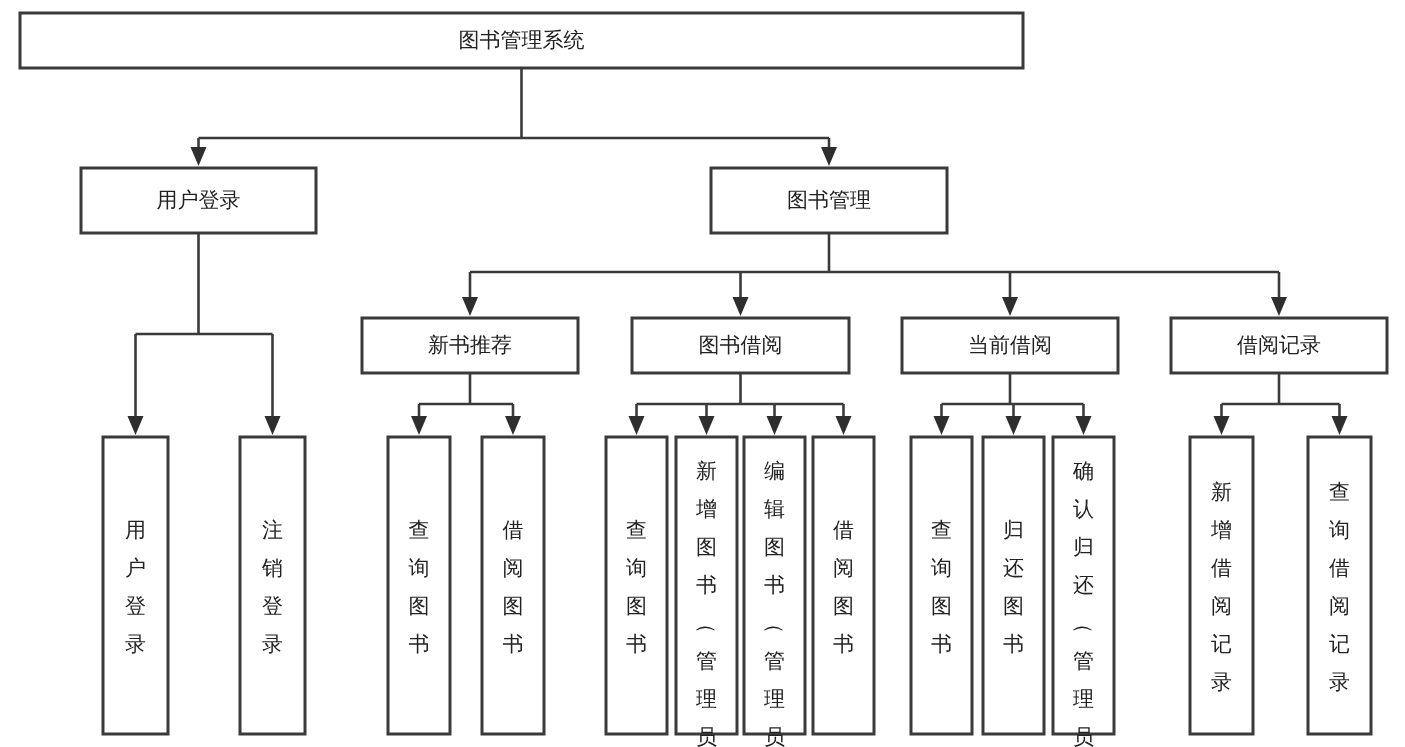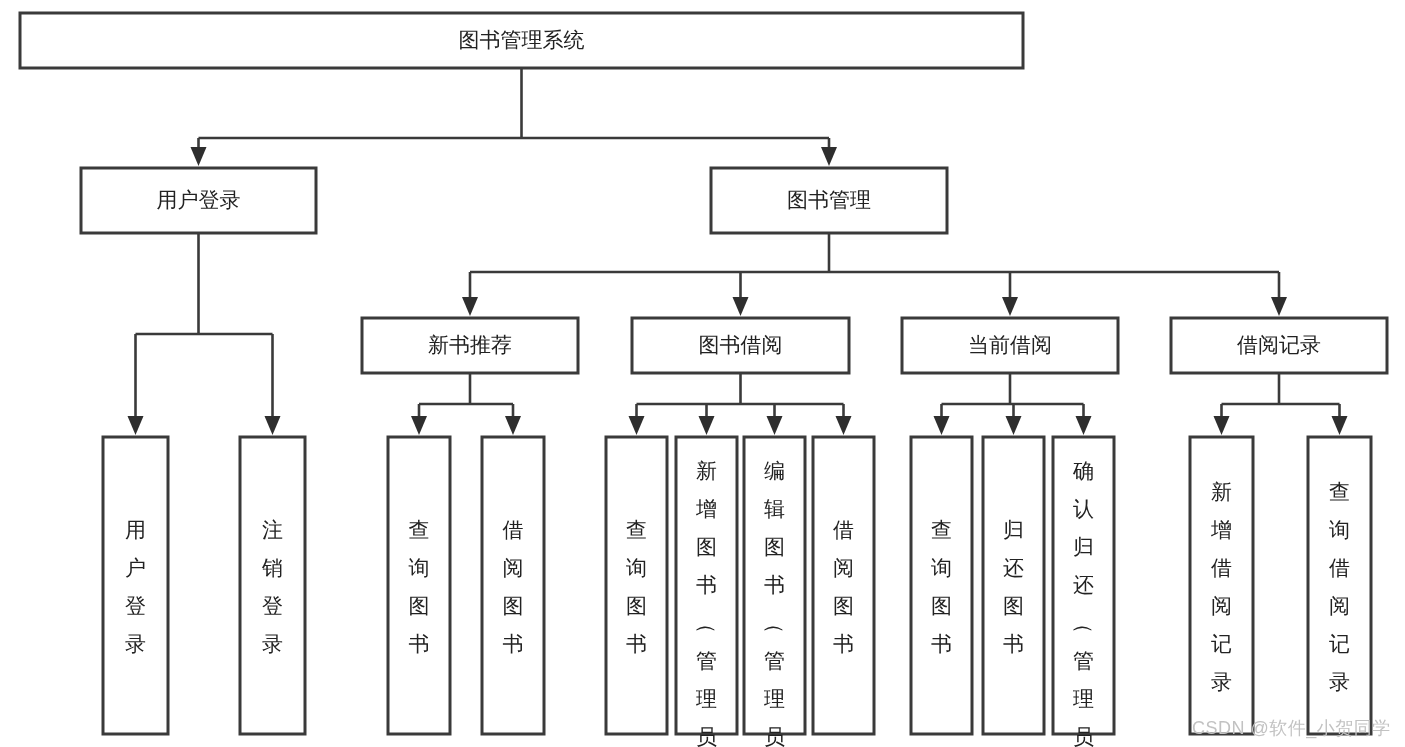--- a/index.html
+++ b/index.html
@@ -296,14 +296,13 @@
             <text x="1339.5" y="498.86" class="leaf-label">查</text>
             <text x="1339.5" y="536.86" class="leaf-label">询</text>
             <text x="1339.5" y="574.86" class="leaf-label">借</text>
             <text x="1339.5" y="612.86" class="leaf-label">阅</text>
             <text x="1339.5" y="650.86" class="leaf-label">记</text>
             <text x="1339.5" y="688.86" class="leaf-label">录</text>
           </g>
         </g>
       </g>
   </svg>
-  <div class="watermark" style="left: 1192px; top: 716px; color: rgb(194, 194, 194);">CSDN @软件_小贺同学</div>
 </div>
 
 </body></html>

